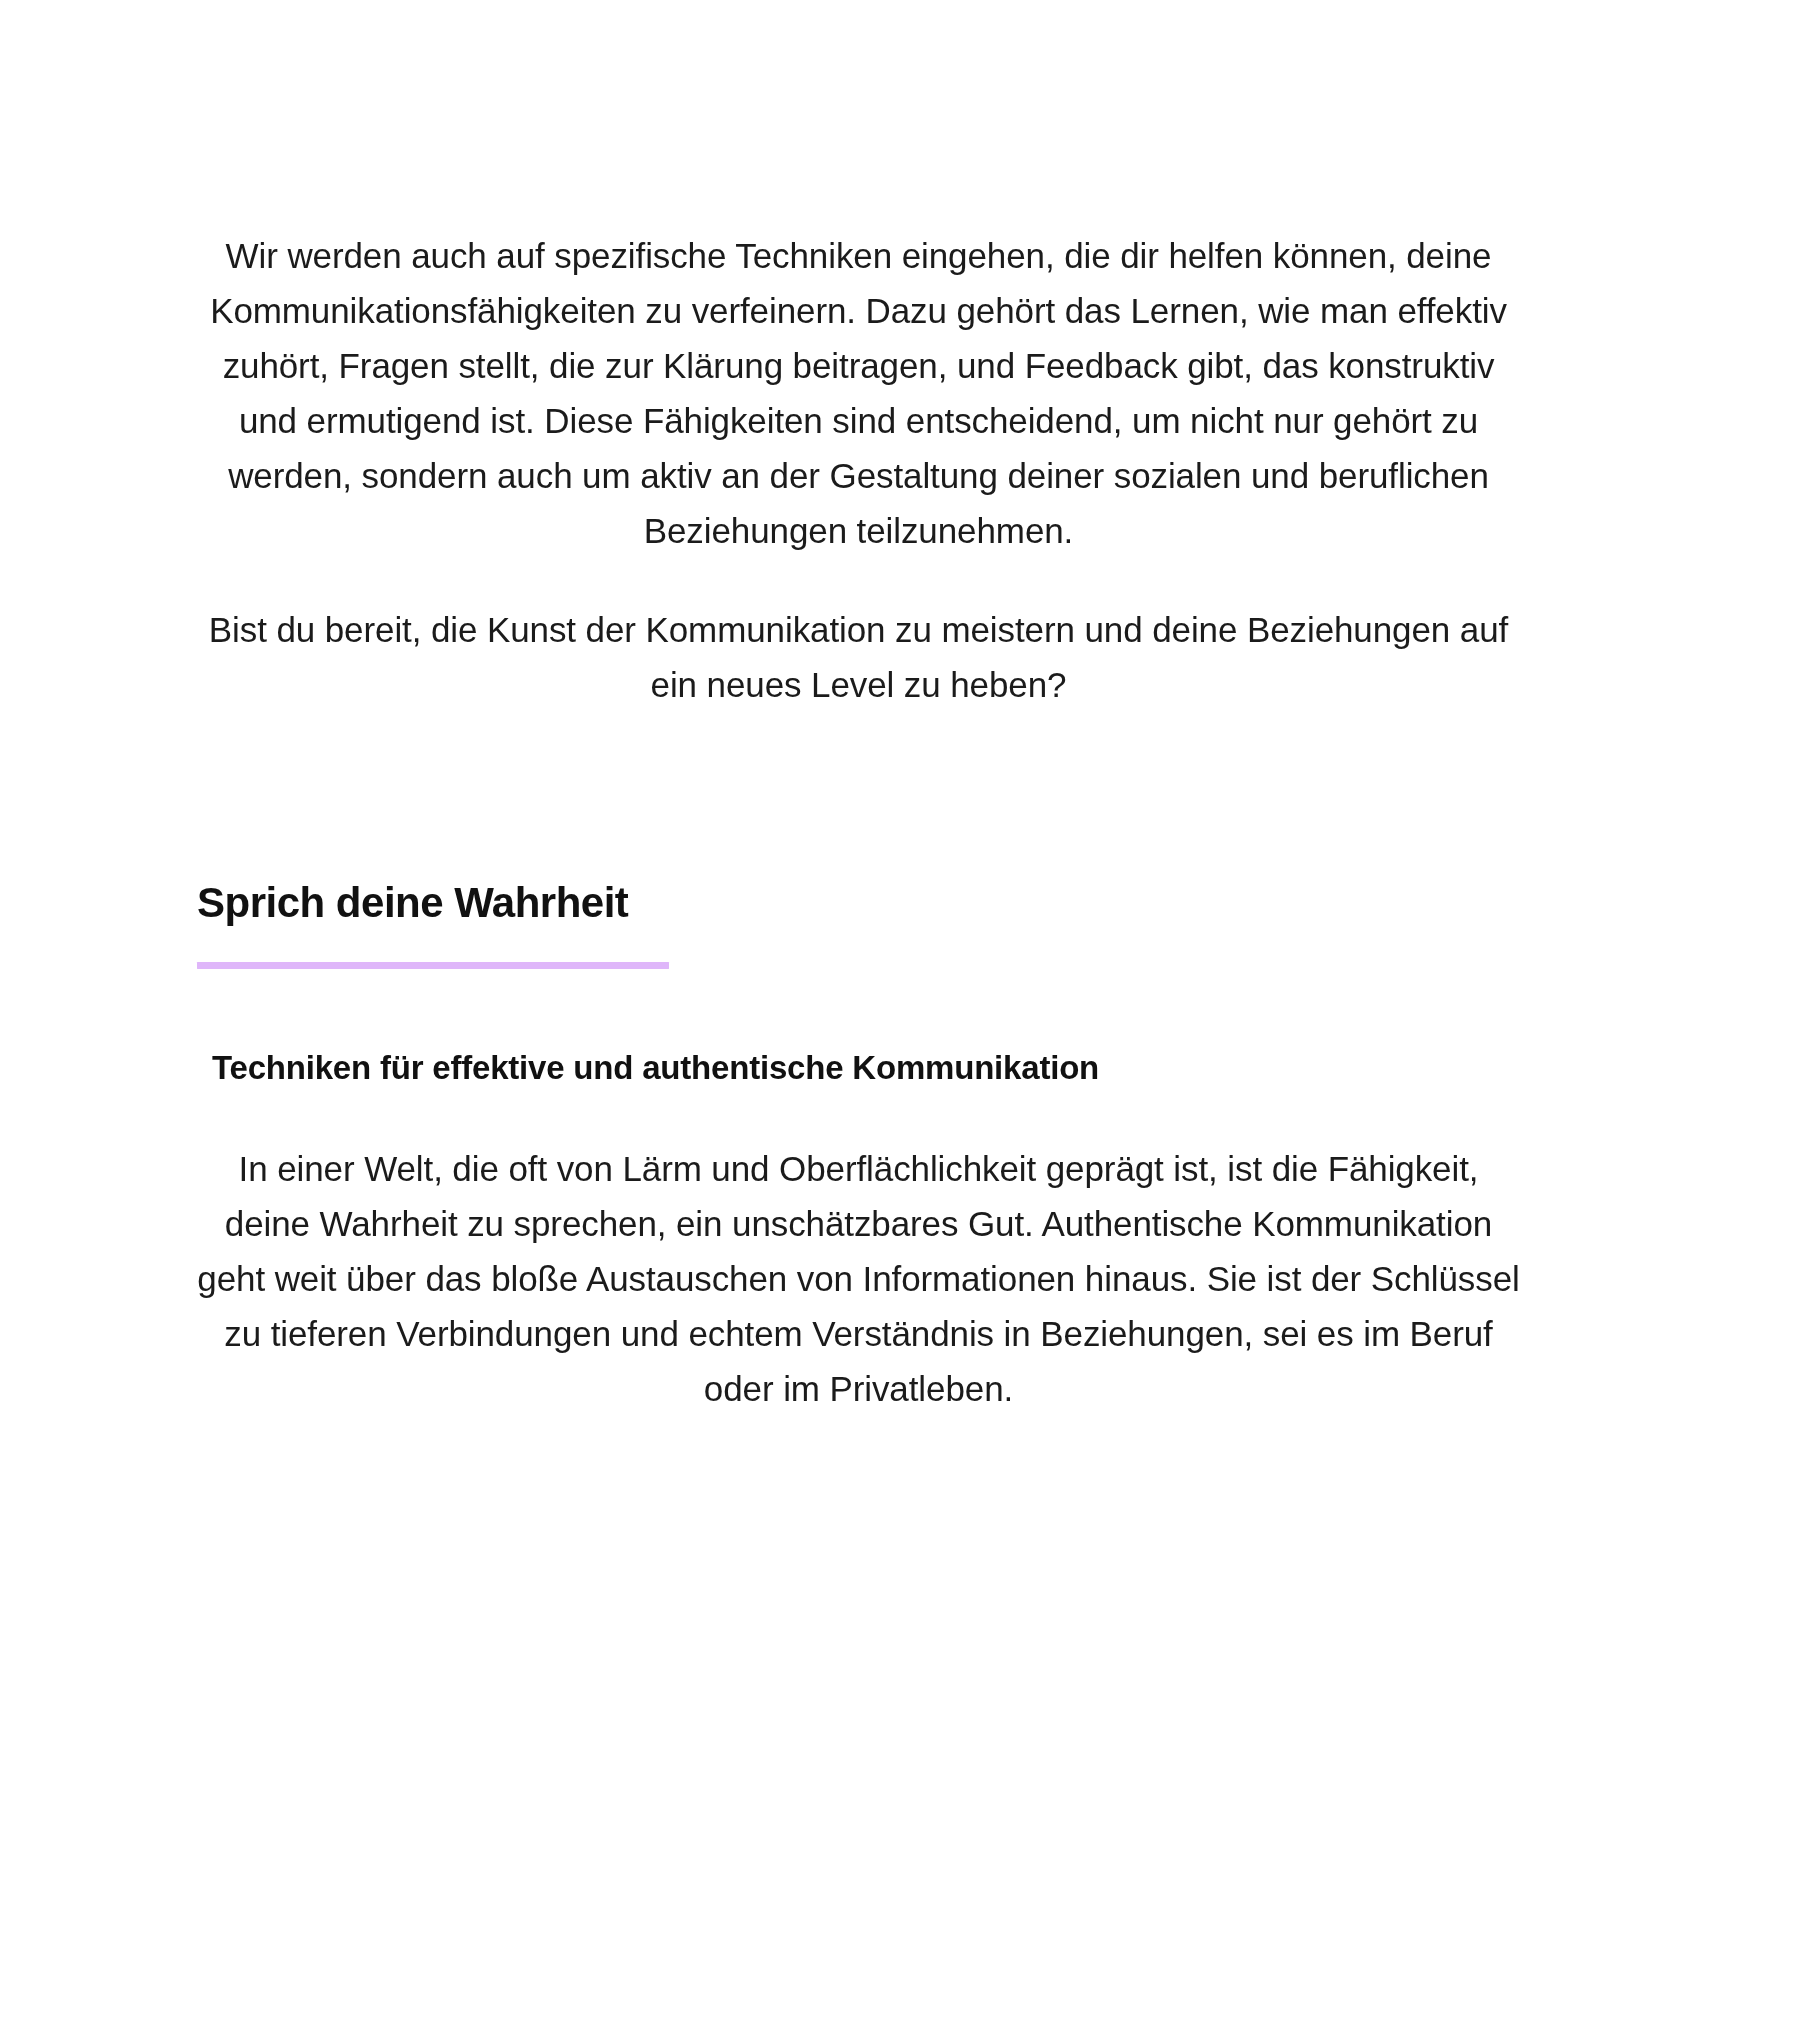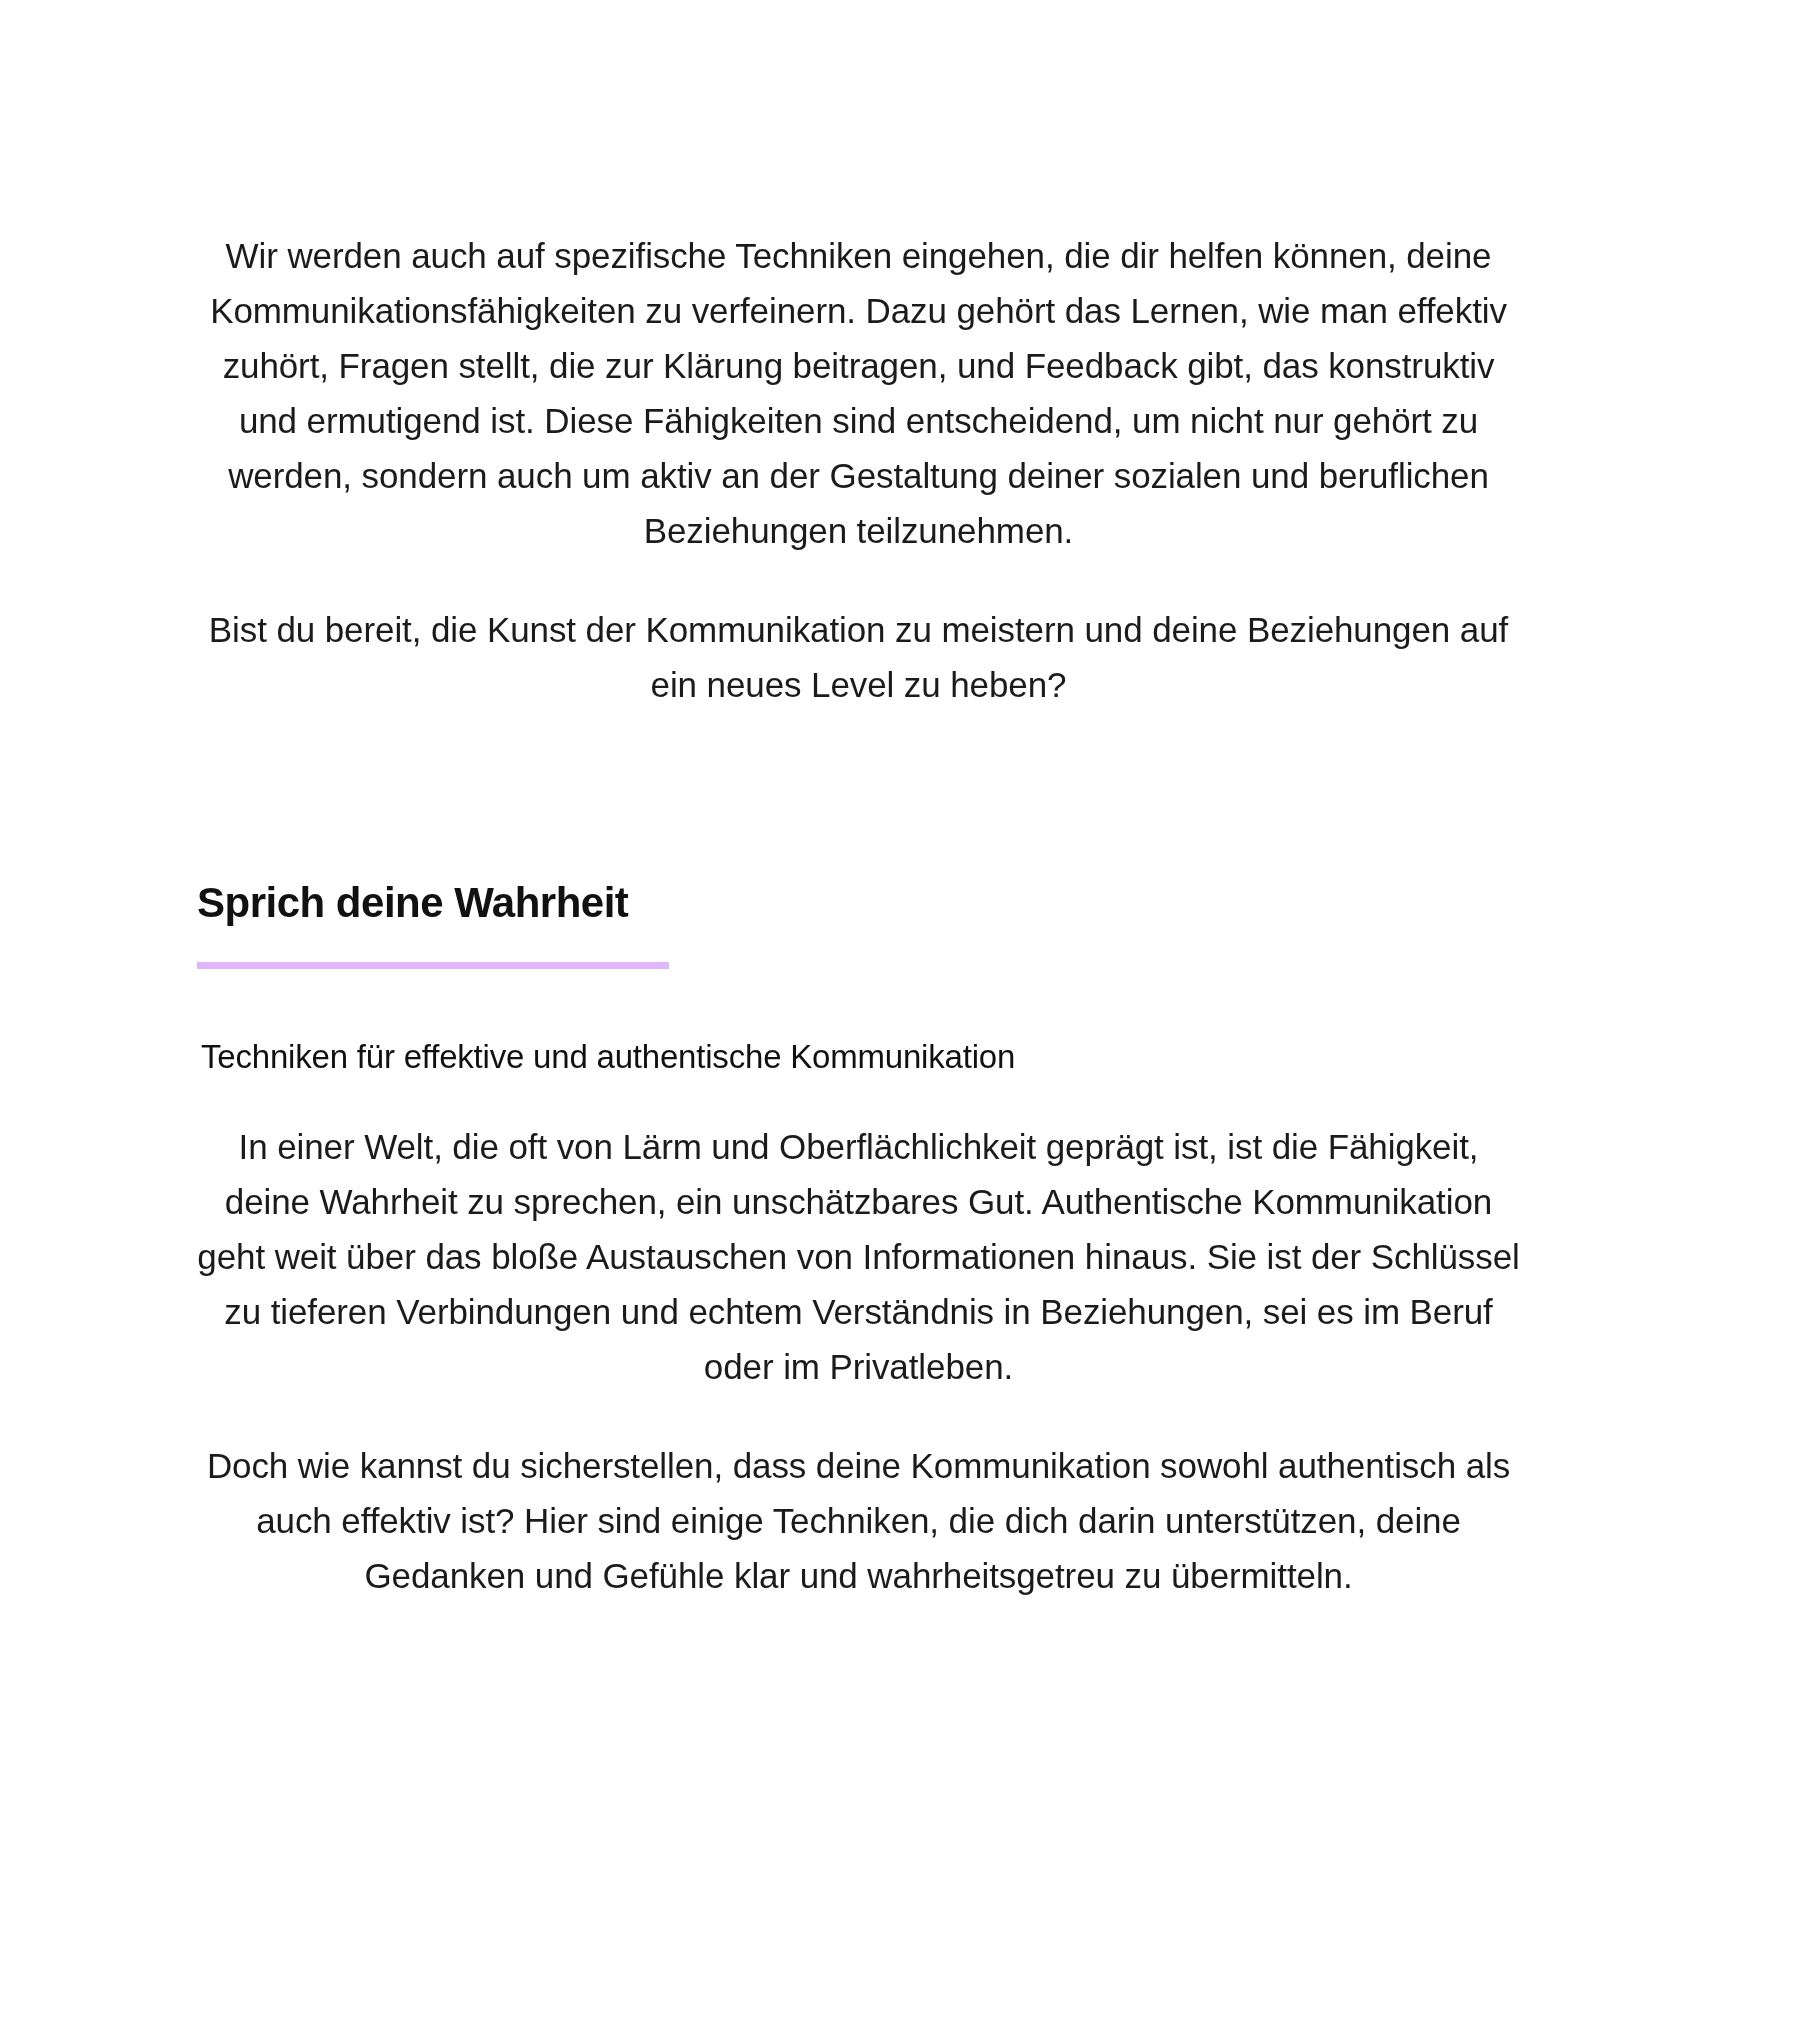--- a/index.html
+++ b/index.html
@@ -64,24 +64,24 @@
     width: 472px;
     height: 7px;
     background: #dfb6fa;
     margin-top: 34px;
     border-radius: 0.4px;
   }
 
   .sub-heading {
     font-size: 33px;
     line-height: 45px;
-    font-weight: 400;
+    font-weight: 700;
     letter-spacing: -0.2px;
     color: #111111;
-    margin: 4px;
+    margin: 15px;
   }
 </style>
 </head>
 <body>
 
 <div class="page">
 
   <div class="content">
 
     <p class="para">Wir werden auch auf spezifische Techniken eingehen, die dir helfen können, deine Kommunikationsfähigkeiten zu verfeinern. Dazu gehört das Lernen, wie man effektiv zuhört, Fragen stellt, die zur Klärung beitragen, und Feedback gibt, das konstruktiv und ermutigend ist. Diese Fähigkeiten sind entscheidend, um nicht nur gehört zu werden, sondern auch um aktiv an der Gestaltung deiner sozialen und beruflichen Beziehungen teilzunehmen.</p>
@@ -95,18 +95,17 @@
     <div class="heading-rule"></div>
 
     <div class="spacer-md"></div>
 
     <h3 class="sub-heading">Techniken für effektive und authentische Kommunikation</h3>
 
     <div class="spacer-sm"></div>
 
     <p class="para">In einer Welt, die oft von Lärm und Oberflächlichkeit geprägt ist, ist die Fähigkeit, deine Wahrheit zu sprechen, ein unschätzbares Gut. Authentische Kommunikation geht weit über das bloße Austauschen von Informationen hinaus. Sie ist der Schlüssel zu tieferen Verbindungen und echtem Verständnis in Beziehungen, sei es im Beruf oder im Privatleben.</p>
 
-    <p class="para">Doch wie kannst du sicherstellen, dass deine Kommunikation sowohl authentisch als auch effektiv ist? Hier sind einige Techniken, die dich darin unterstützen, deine Gedanken und Gefühle klar und wahrheitsgetreu zu übermitteln.</p>
 
   </div>
 
 </div>
 
 
 </body></html>

